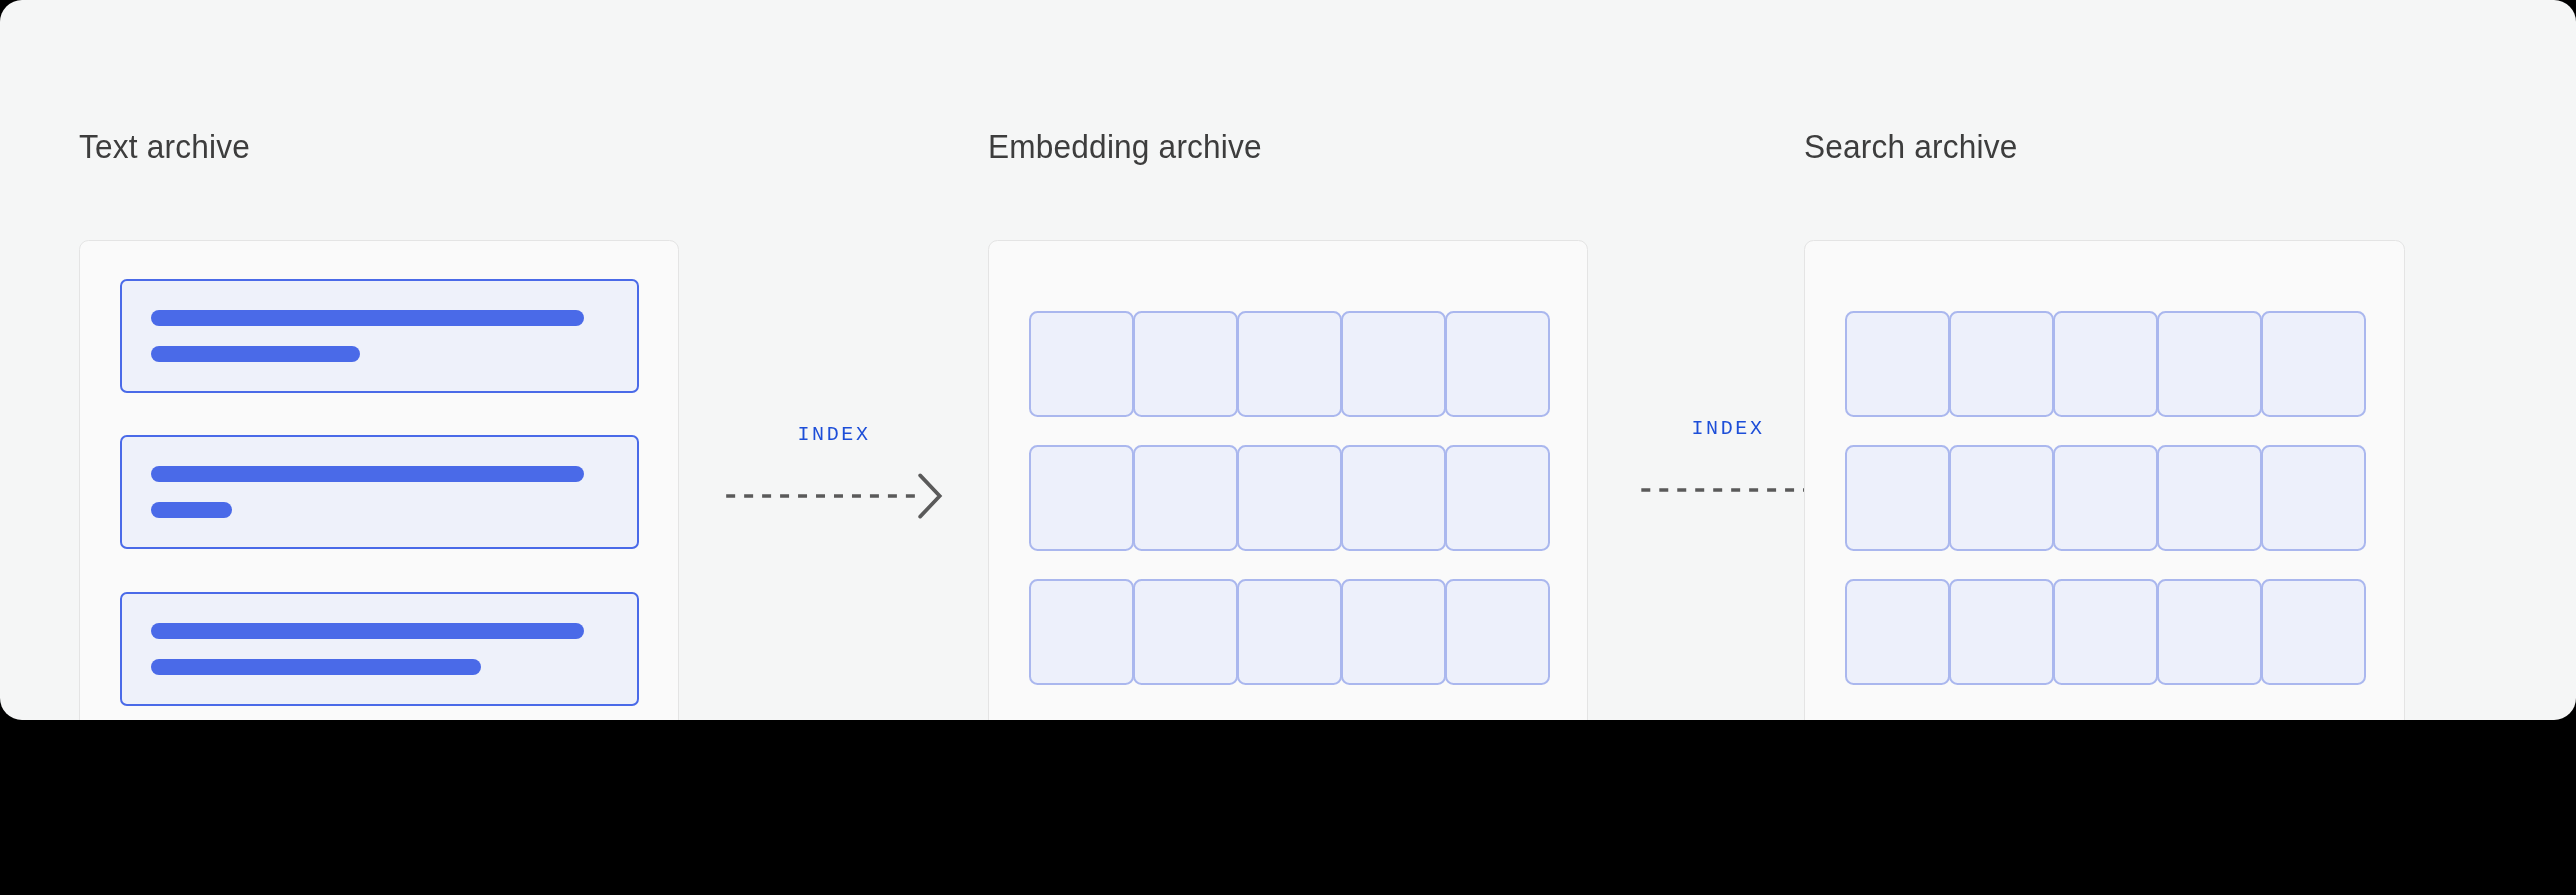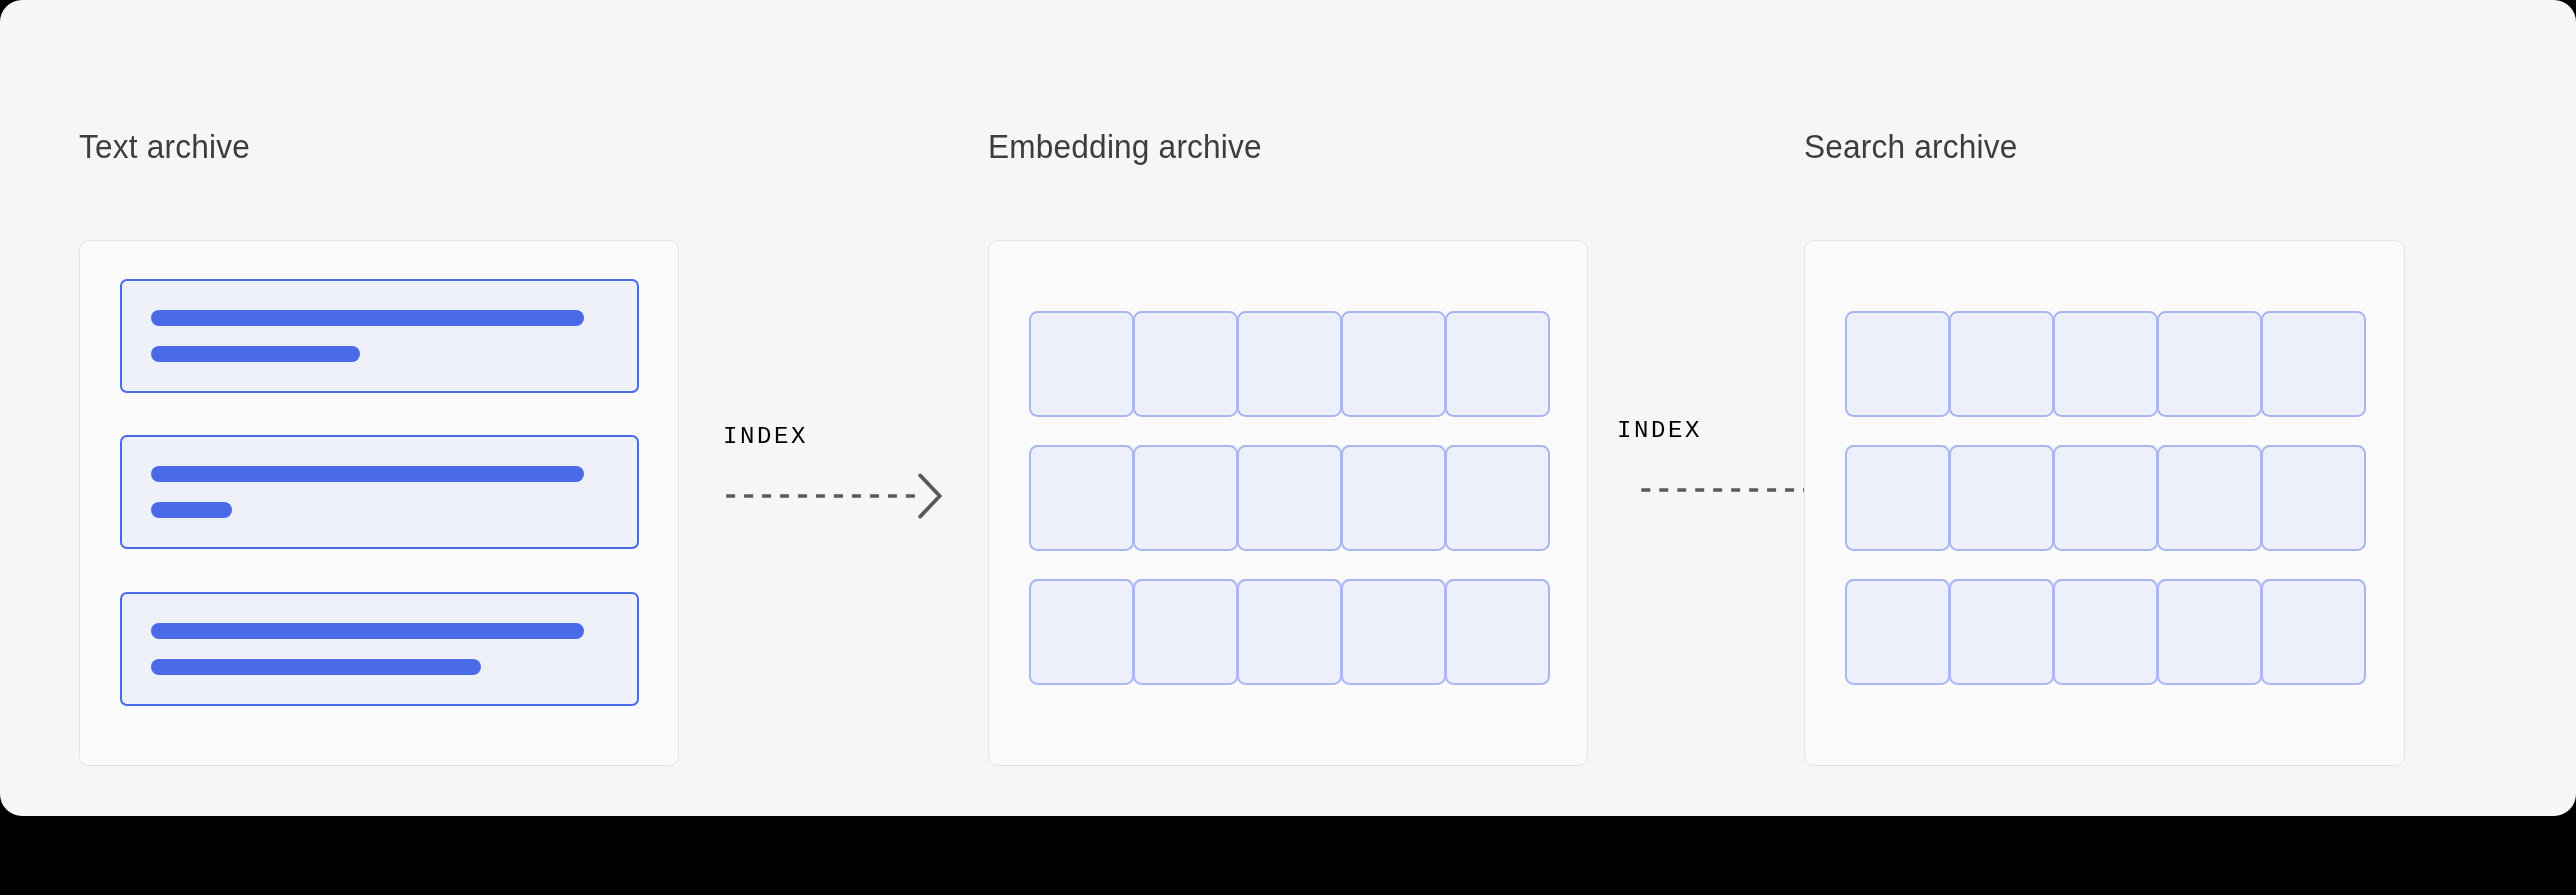--- a/index.html
+++ b/index.html
@@ -3,21 +3,21 @@
 <meta charset="utf-8">
 <style>
   html, body {
     margin: 0;
     padding: 0;
     background: #000;
   }
   .page {
     position: relative;
     width: 2576px;
-    height: 816px;
+    height: 720px;
     background: #f5f6f6;
     border-radius: 22px;
     overflow: hidden;
     font-family: "Liberation Sans", sans-serif;
   }
 
   
   .section {
     position: absolute;
     top: 0;
@@ -77,24 +77,25 @@
   .arrow-group {
     position: absolute;
     width: 222px;
     height: 95px;
   }
   .arrow-label {
     position: absolute;
     top: 0;
     left: 0;
     width: 100%;
+    text-align: center;
     font-family: "Liberation Mono", "DejaVu Sans Mono", monospace;
-    font-size: 24px;
+    font-size: 20px;
     letter-spacing: 2.6px;
-    color: #000000;
+    color: #1d4ed8;
     white-space: nowrap;
   }
   .arrow-svg {
     position: absolute;
     top: 49px;
     left: 0;
   }
 
   
   .grid {

